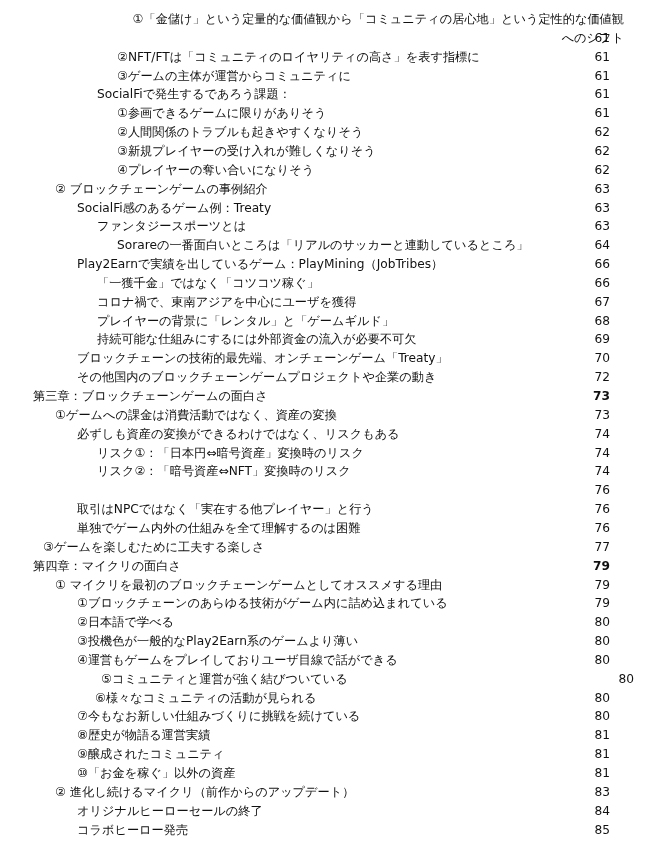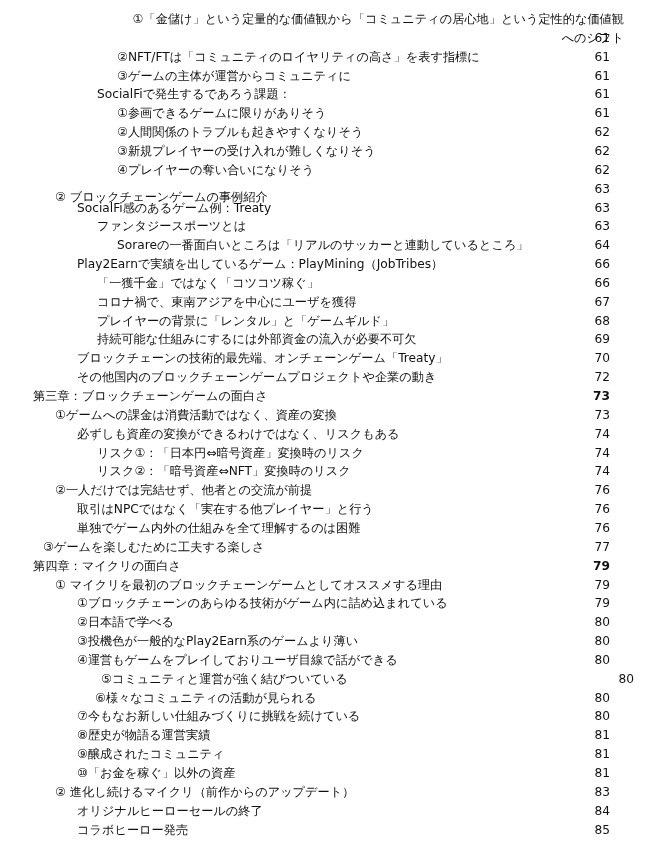--- a/index.html
+++ b/index.html
@@ -50,21 +50,21 @@
     </div>
     <div class="row" style="top: 141.95px;">
       <span class="title" style="left: 117px;">③新規プレイヤーの受け入れが難しくなりそう</span>
       <span class="page">62</span>
     </div>
     <div class="row" style="top: 160.8px;">
       <span class="title" style="left: 117px;">④プレイヤーの奪い合いになりそう</span>
       <span class="page">62</span>
     </div>
     <div class="row" style="top: 179.65px;">
-      <span class="title" style="left: 55px; margin-top: 8px;">② ブロックチェーンゲームの事例紹介</span>
+      <span class="title" style="left: 55px;">② ブロックチェーンゲームの事例紹介</span>
       <span class="page">63</span>
     </div>
     <div class="row" style="top: 198.5px;">
       <span class="title" style="left: 77px;">SocialFi感のあるゲーム例：Treaty</span>
       <span class="page">63</span>
     </div>
     <div class="row" style="top: 217.35px;">
       <span class="title" style="left: 97px;">ファンタジースポーツとは</span>
       <span class="page">63</span>
     </div>
@@ -114,21 +114,20 @@
     </div>
     <div class="row" style="top: 443.55px;">
       <span class="title" style="left: 97px;">リスク①：「日本円⇔暗号資産」変換時のリスク</span>
       <span class="page">74</span>
     </div>
     <div class="row" style="top: 462.4px;">
       <span class="title" style="left: 97px;">リスク②：「暗号資産⇔NFT」変換時のリスク</span>
       <span class="page">74</span>
     </div>
     <div class="row" style="top: 481.25px;">
-      <span class="title" style="left: 55px;">②一人だけでは完結せず、他者との交流が前提</span>
       <span class="page">76</span>
     </div>
     <div class="row" style="top: 500.1px;">
       <span class="title" style="left: 77px;">取引はNPCではなく「実在する他プレイヤー」と行う</span>
       <span class="page">76</span>
     </div>
     <div class="row" style="top: 518.95px;">
       <span class="title" style="left: 77px;">単独でゲーム内外の仕組みを全て理解するのは困難</span>
       <span class="page">76</span>
     </div>

